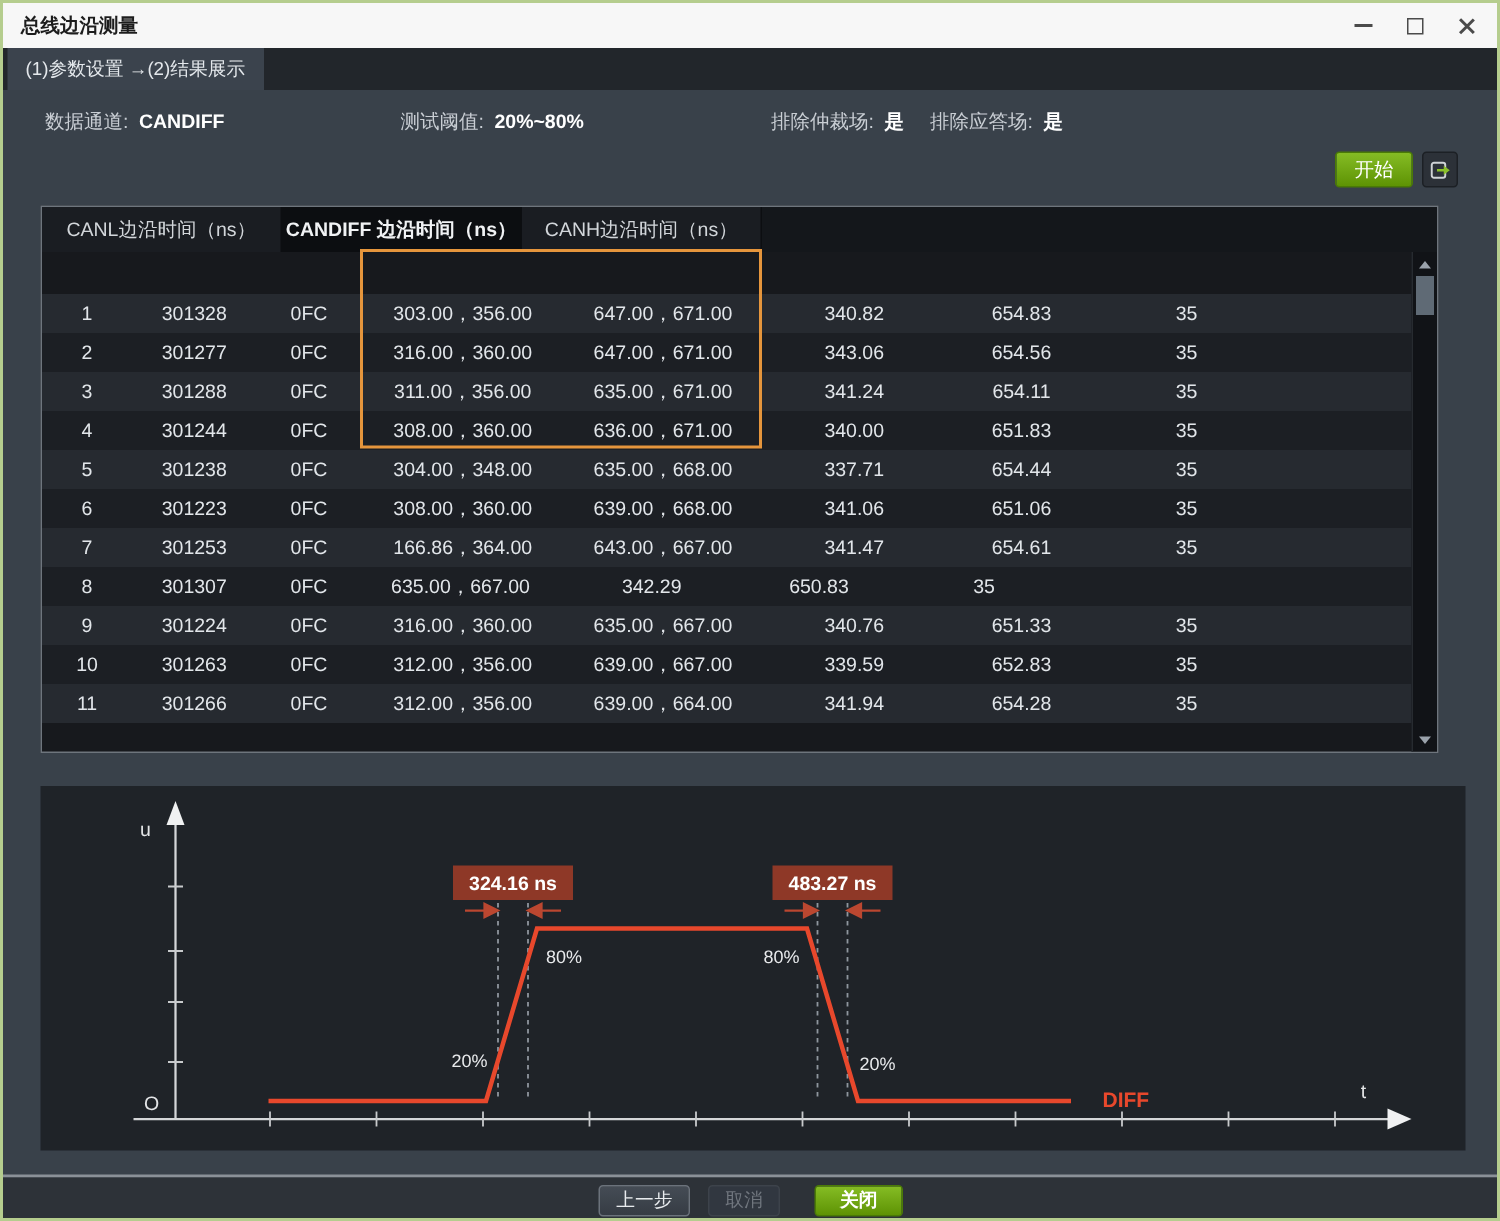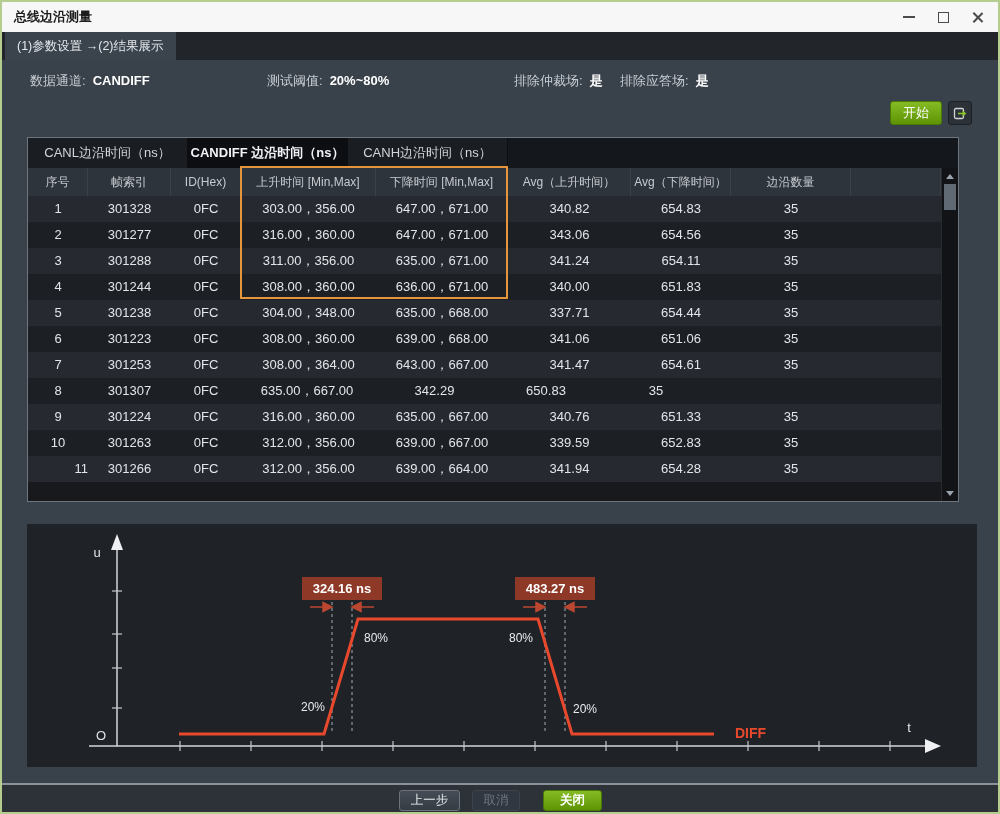--- a/index.html
+++ b/index.html
@@ -116,31 +116,20 @@
       <polygon points="9.5,4.5 13.5,7.5 9.5,10.5" fill="#8bc02a"></polygon>
     </svg>
   </div>
 
   <div class="table-panel">
     <div class="tabs">
       <div class="tab">CANL边沿时间（ns）</div>
       <div class="tab active">CANDIFF 边沿时间（ns）</div>
       <div class="tab">CANH边沿时间（ns）</div>
     </div>
-    <div class="theader" id="theader">
-        <div class="hcell" style="width: 60px;">序号</div>
-        <div class="hcell" style="width: 83px;">帧索引</div>
-        <div class="hcell" style="width: 70px;">ID(Hex)</div>
-        <div class="hcell" style="width: 135px;">上升时间 [Min,Max]</div>
-        <div class="hcell" style="width: 132px;">下降时间 [Min,Max]</div>
-        <div class="hcell" style="width: 123px;">Avg（上升时间）</div>
-        <div class="hcell" style="width: 100px;">Avg（下降时间）</div>
-        <div class="hcell" style="width: 120px;">边沿数量</div>
-        <div class="hcell" style="width: 90px;"></div>
-      </div>
     <div class="tbody" id="tbody">
         <div class="trow odd">
           <div class="cell" style="width: 60px;">1</div>
           <div class="cell" style="width: 83px;">301328</div>
           <div class="cell" style="width: 70px;">0FC</div>
           <div class="cell" style="width: 135px;">303.00，356.00</div>
           <div class="cell" style="width: 132px;">647.00，671.00</div>
           <div class="cell" style="width: 123px;">340.82</div>
           <div class="cell" style="width: 100px;">654.83</div>
           <div class="cell" style="width: 120px;">35</div>
@@ -198,21 +187,21 @@
           <div class="cell" style="width: 132px;">639.00，668.00</div>
           <div class="cell" style="width: 123px;">341.06</div>
           <div class="cell" style="width: 100px;">651.06</div>
           <div class="cell" style="width: 120px;">35</div>
           <div class="cell" style="width: 90px;"></div>
         </div>
         <div class="trow odd">
           <div class="cell" style="width: 60px;">7</div>
           <div class="cell" style="width: 83px;">301253</div>
           <div class="cell" style="width: 70px;">0FC</div>
-          <div class="cell" style="width: 135px;">308.00，364.00</div>
+          <div class="cell" style="width: 135px;">166.86，364.00</div>
           <div class="cell" style="width: 132px;">643.00，667.00</div>
           <div class="cell" style="width: 123px;">341.47</div>
           <div class="cell" style="width: 100px;">654.61</div>
           <div class="cell" style="width: 120px;">35</div>
           <div class="cell" style="width: 90px;"></div>
         </div>
         <div class="trow even">
           <div class="cell" style="width: 60px;">8</div>
           <div class="cell" style="width: 83px;">301307</div>
           <div class="cell" style="width: 70px;">0FC</div>
@@ -238,21 +227,21 @@
           <div class="cell" style="width: 83px;">301263</div>
           <div class="cell" style="width: 70px;">0FC</div>
           <div class="cell" style="width: 135px;">312.00，356.00</div>
           <div class="cell" style="width: 132px;">639.00，667.00</div>
           <div class="cell" style="width: 123px;">339.59</div>
           <div class="cell" style="width: 100px;">652.83</div>
           <div class="cell" style="width: 120px;">35</div>
           <div class="cell" style="width: 90px;"></div>
         </div>
         <div class="trow odd">
-          <div class="cell" style="width: 60px; text-align: right;">11</div>
+          <div class="cell" style="width: 60px;">11</div>
           <div class="cell" style="width: 83px;">301266</div>
           <div class="cell" style="width: 70px;">0FC</div>
           <div class="cell" style="width: 135px;">312.00，356.00</div>
           <div class="cell" style="width: 132px;">639.00，664.00</div>
           <div class="cell" style="width: 123px;">341.94</div>
           <div class="cell" style="width: 100px;">654.28</div>
           <div class="cell" style="width: 120px;">35</div>
           <div class="cell" style="width: 90px;"></div>
         </div>
       </div>

